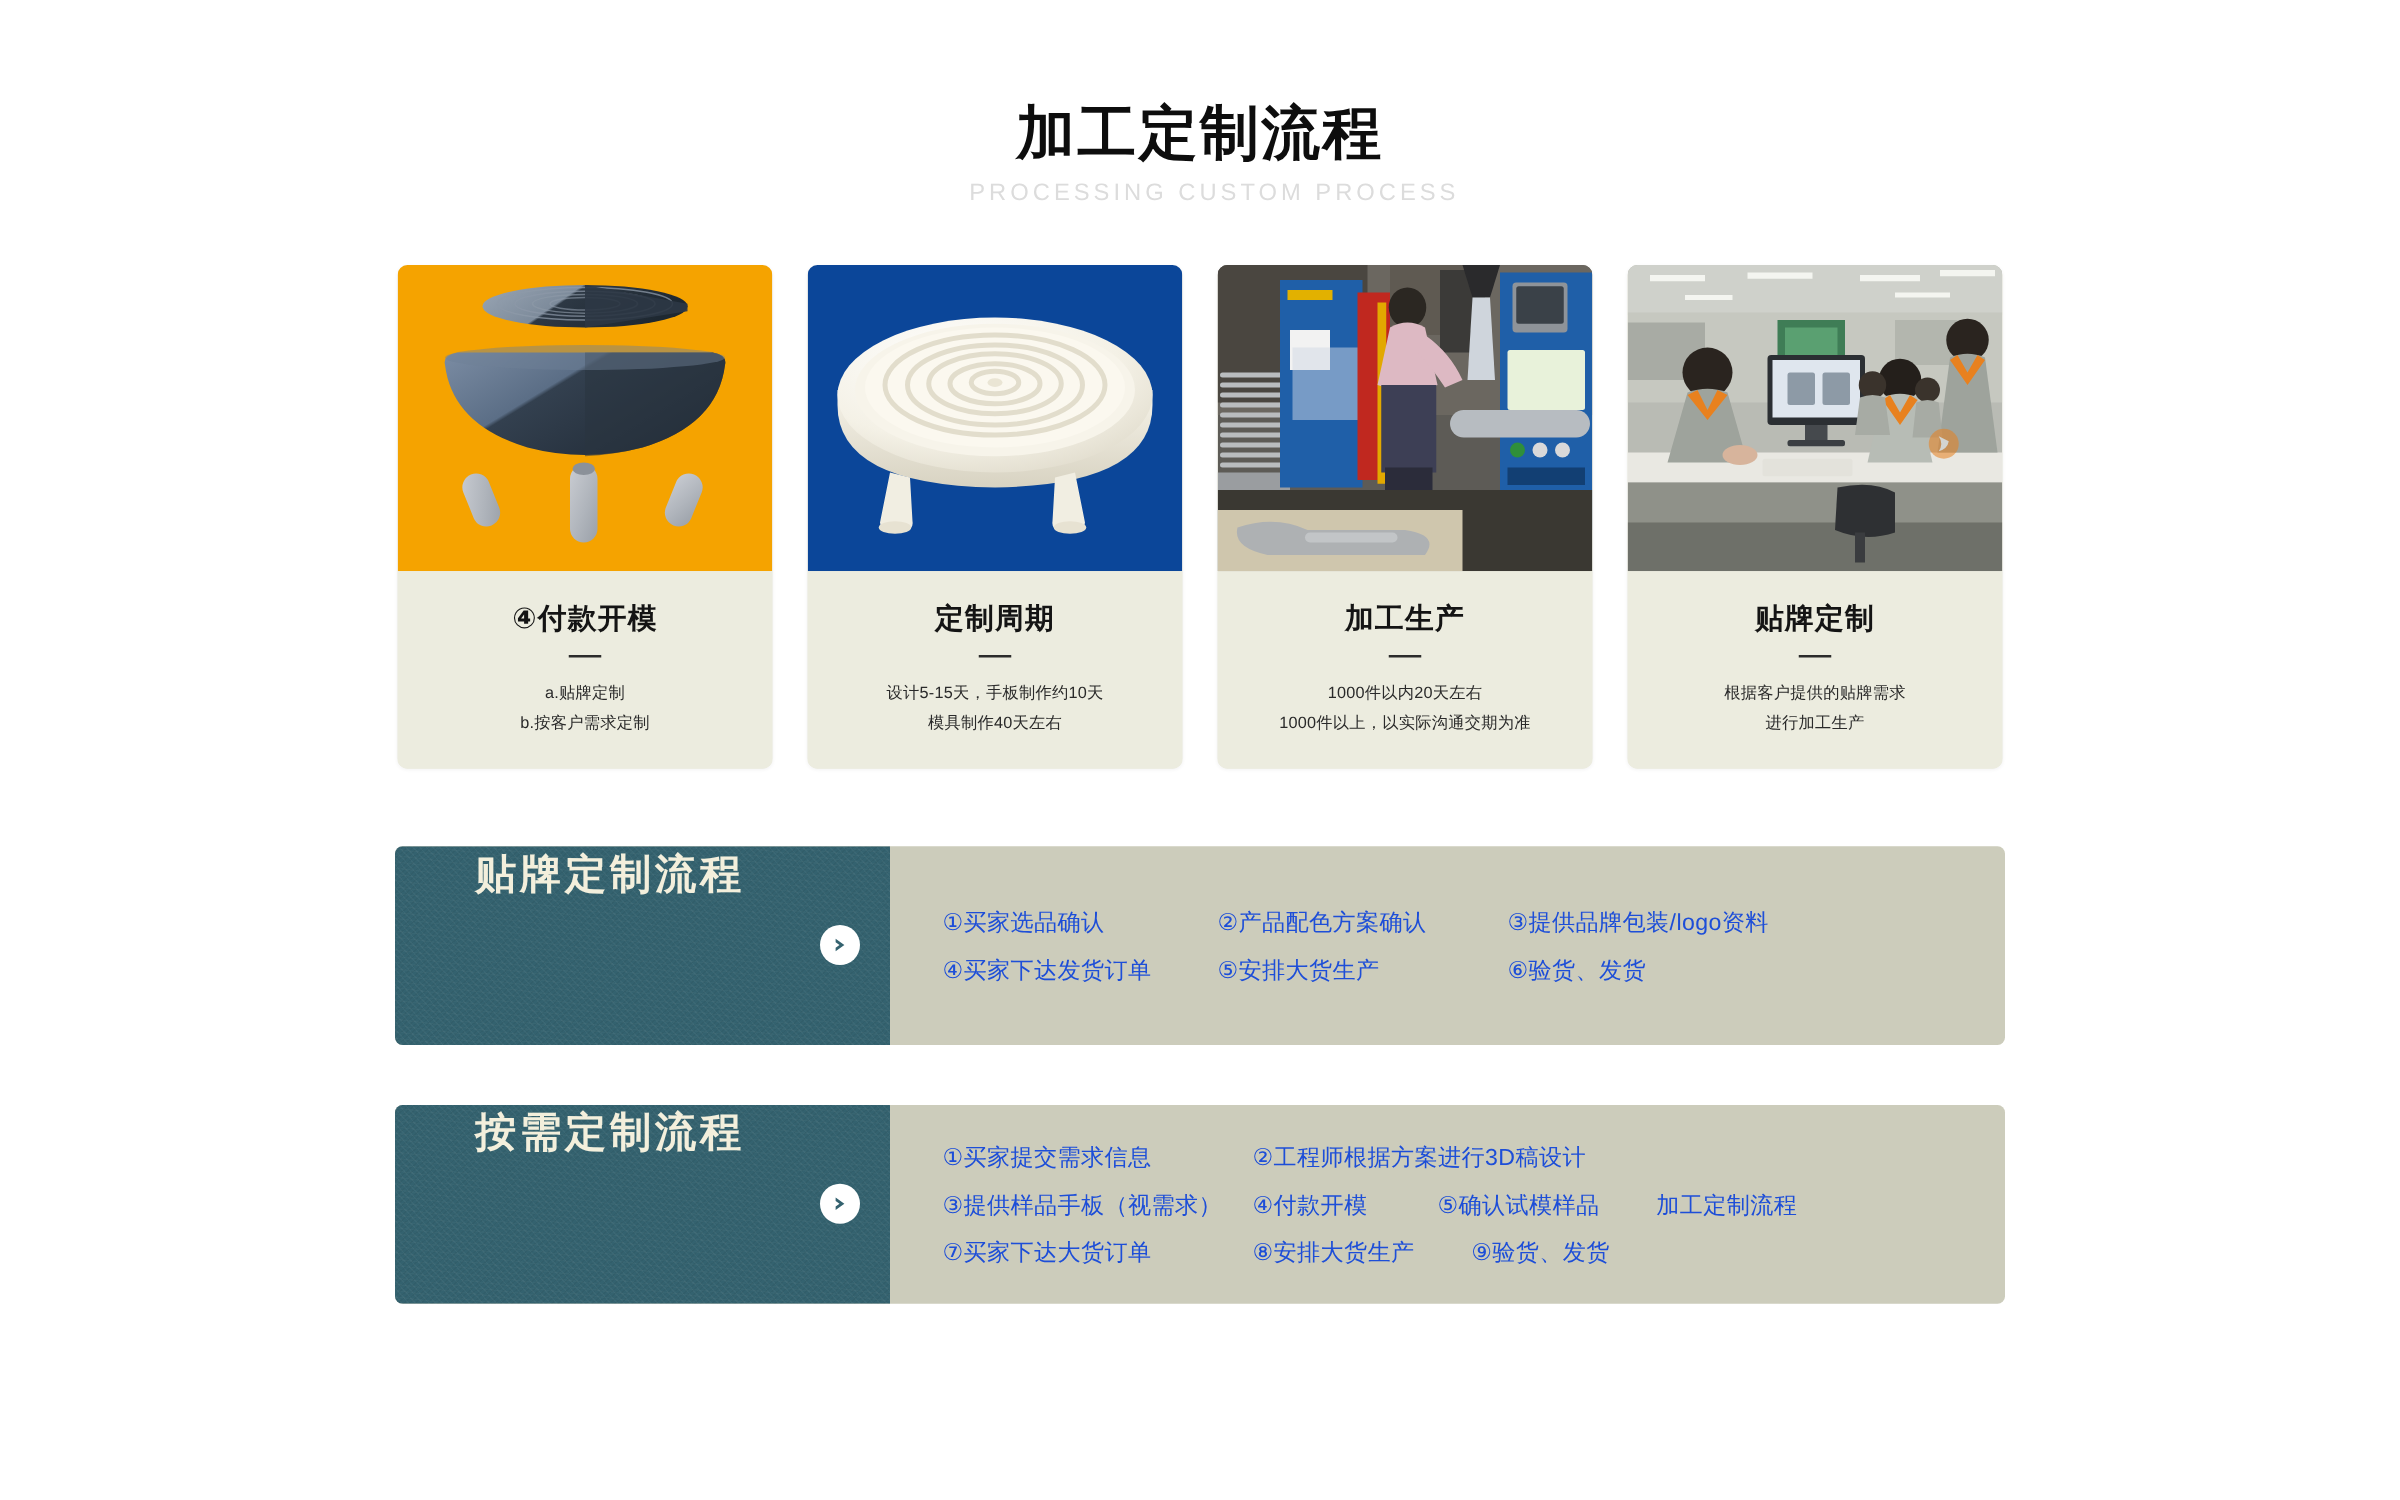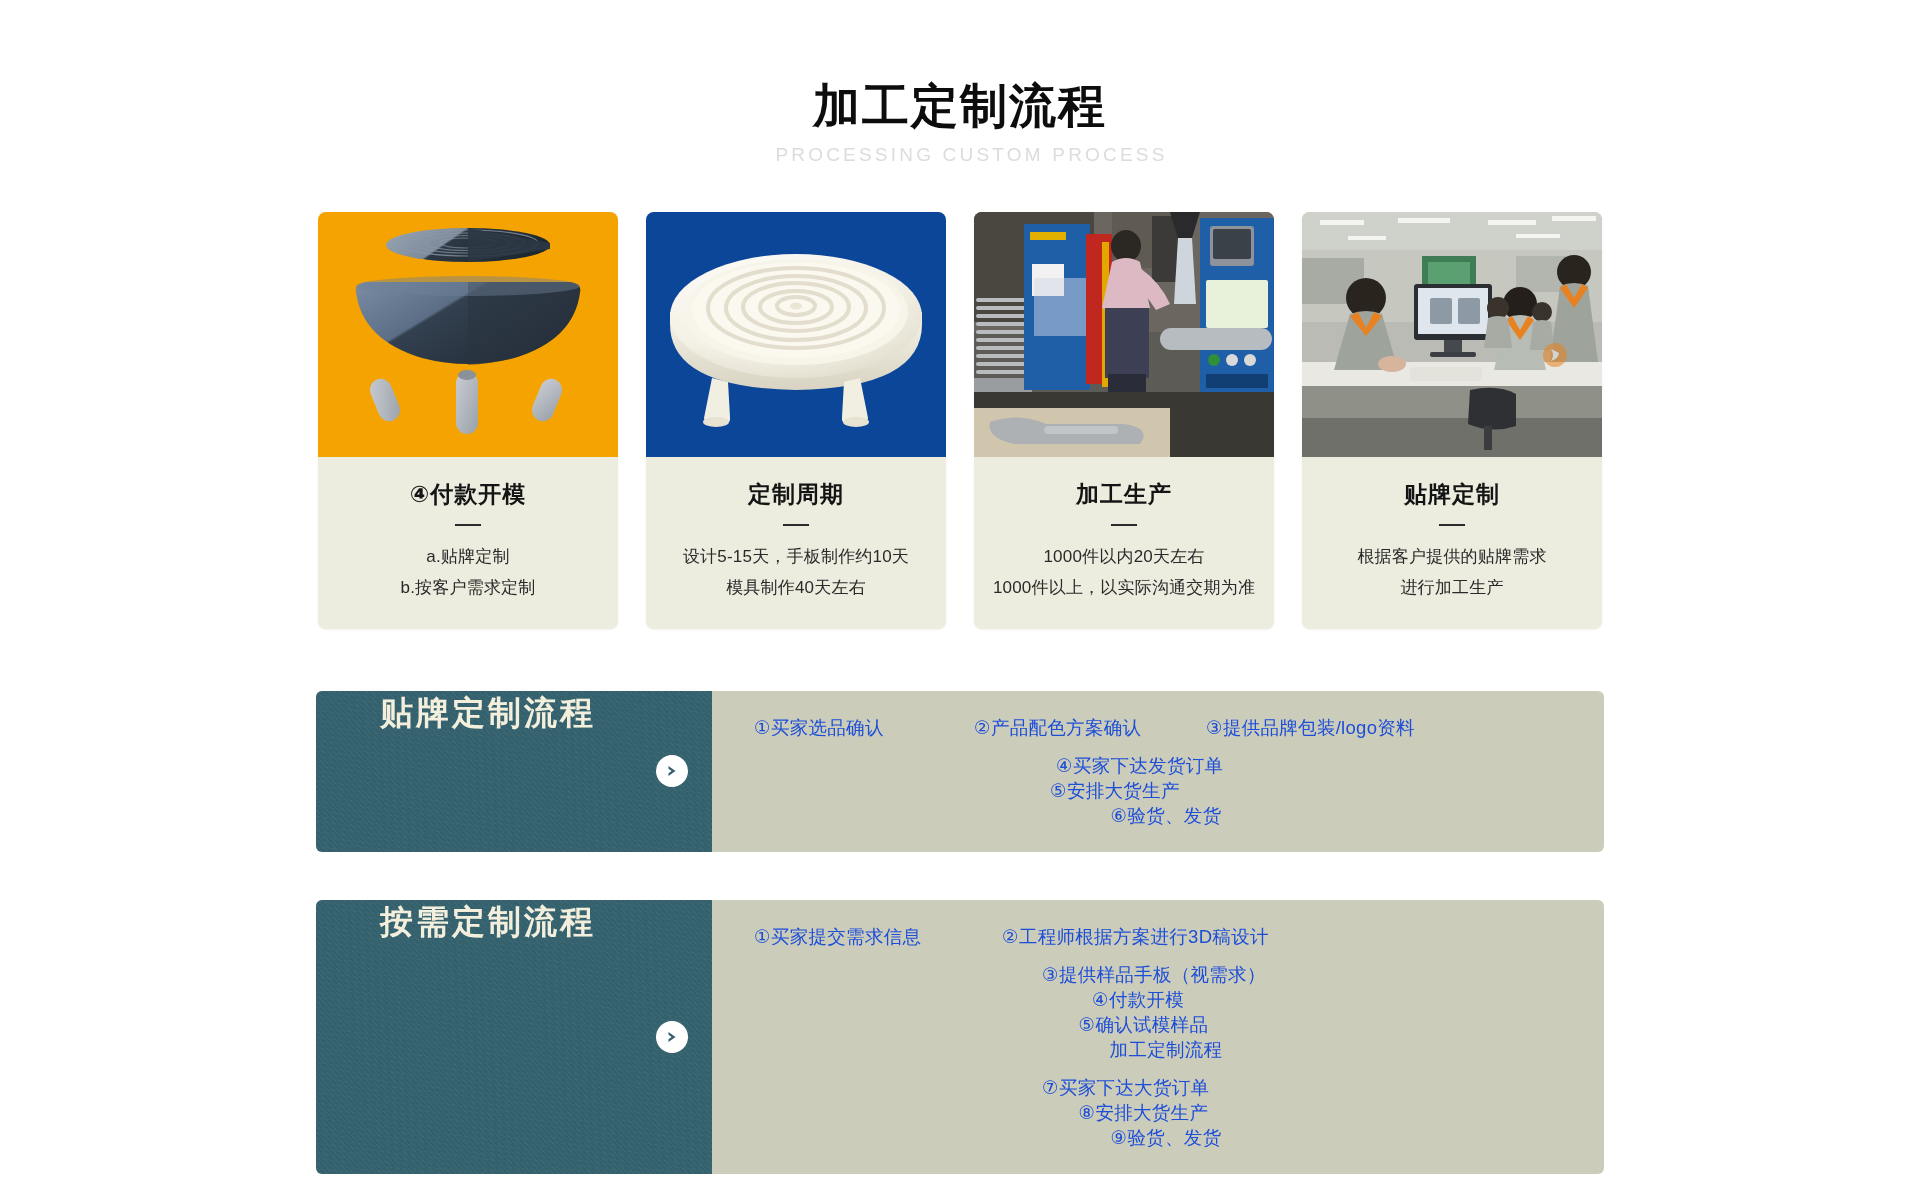--- a/index.html
+++ b/index.html
@@ -57,21 +57,21 @@
     font-size: 23px;
     font-weight: 700;
     color: #141414;
     letter-spacing: 1px;
   }
   .card-rule {
     width: 26px; height: 2px; background:#2b2b2b;
     margin: 14px auto 16px;
   }
   .card-desc {
-    font-size: 17px;
+    font-size: 13px;
     color: #2a2a2a;
     line-height: 1.78;
     letter-spacing: .2px;
   }
 
   
   .banners { margin-top: 62px; display:flex; flex-direction:column; align-items:center; gap:48px; }
   .banner {
     width: 1288px;
     display: flex;
@@ -115,21 +115,21 @@
   .chev svg { display:block; }
 
   .banner-steps {
     flex: 1;
     padding: 24px 26px 24px 42px;
     display: flex;
     flex-direction: column;
     justify-content: center;
   }
   .steps-row { display: flex; align-items: center; }
-  .steps-row + .steps-row { margin-top: 13px; flex-direction: column; }
+  .steps-row + .steps-row { margin-top: 13px; }
   .step {
     font-size: 18.5px;
     font-weight: 400;
     color: #1d4ed8;
     letter-spacing: .3px;
     white-space: nowrap;
   }
   
   .b1 .c0 { width: 220px; }
   .b1 .c1 { width: 232px; }

